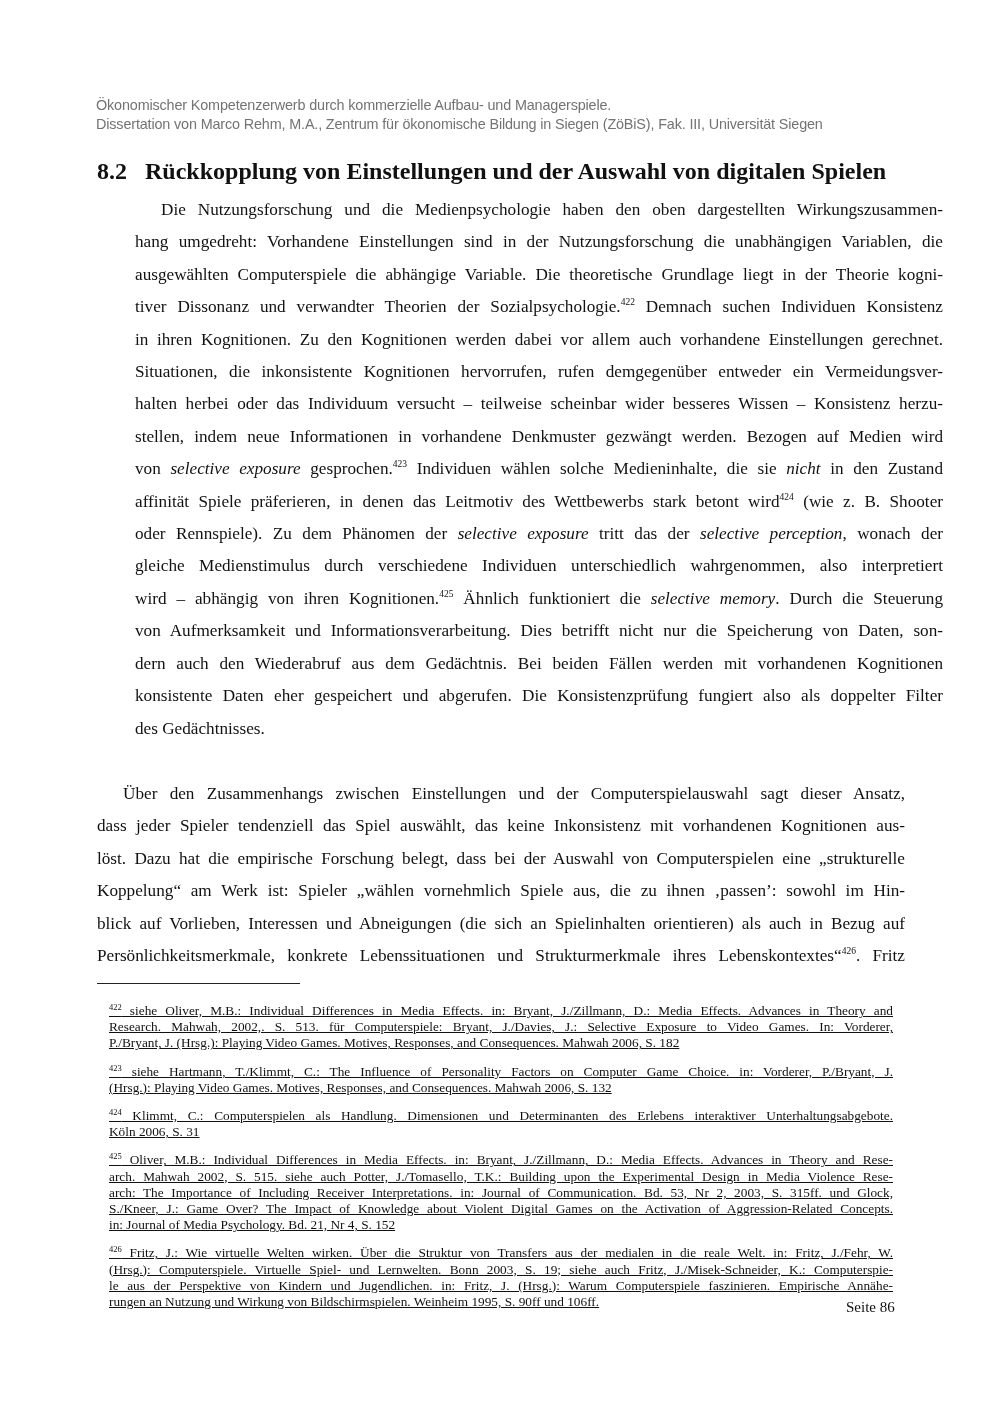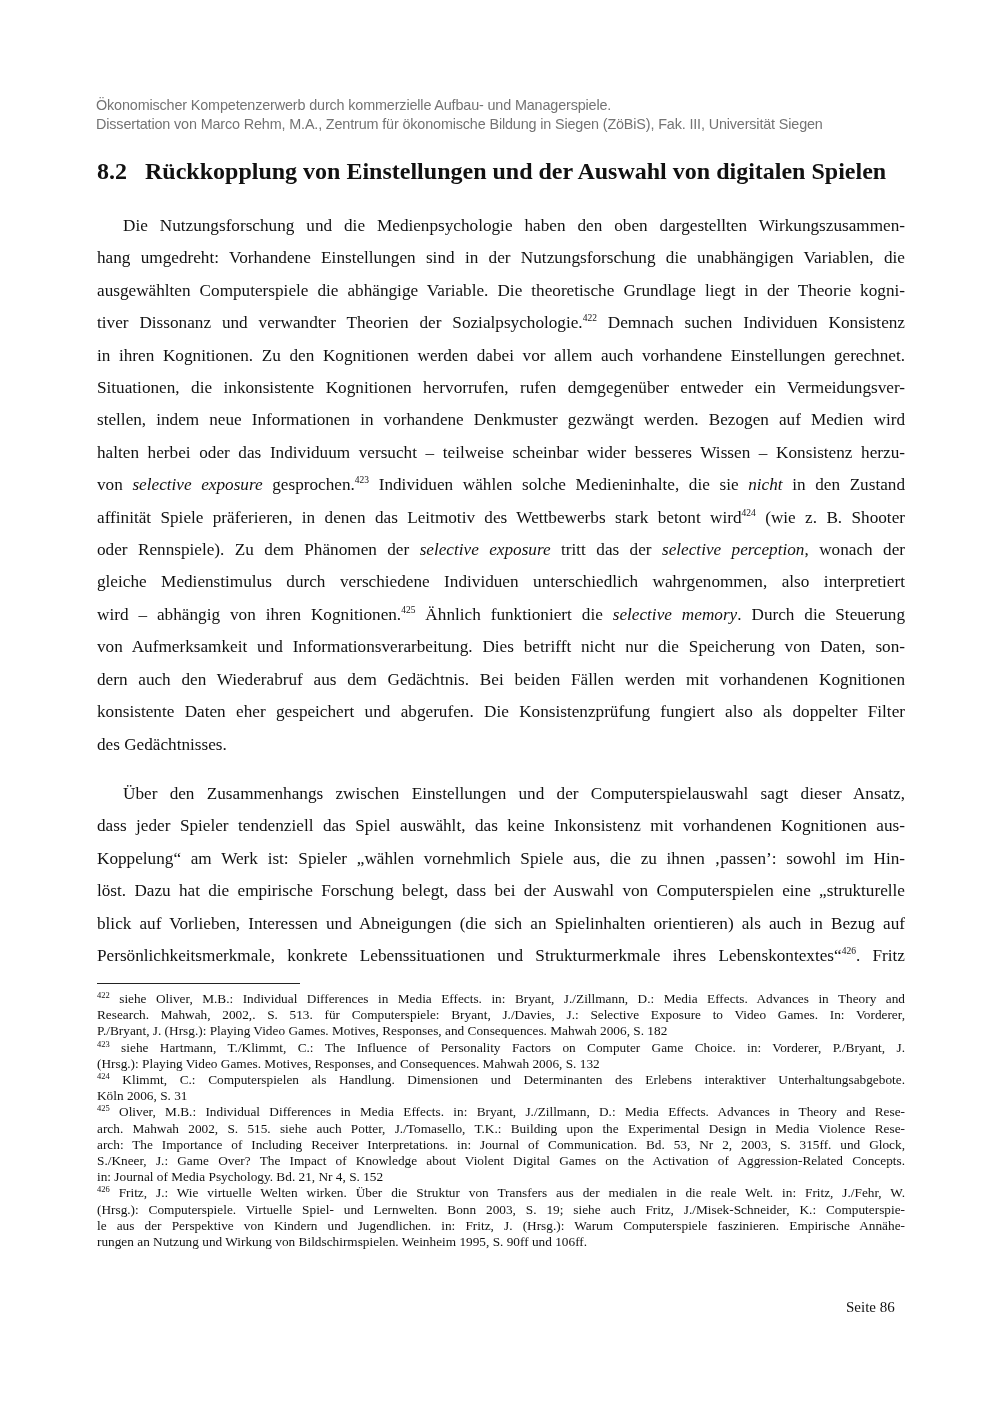--- a/index.html
+++ b/index.html
@@ -14,26 +14,26 @@
       white-space: nowrap; color: #111; }
     .heading .num { display: inline-block; width: 48px; }
     .body { position: absolute; left: 97px; width: 808px;
       font-family: "Liberation Serif", serif; font-size: 17.2px; line-height: 32.4px;
       text-align: justify; color: #111; }
     .body .line { display: block; text-align: justify; text-align-last: justify; white-space: nowrap; }
     .body .line.last { text-align-last: left; }
     .body .line.indent { padding-left: 26px; }
     sup { font-size: 9.5px; line-height: 0; vertical-align: 7px; }
     i { font-style: italic; }
-    #para1 { top: 210px; }
+    #para1 { top: 194px; margin-left: 38px; }
     #para2 { top: 778px; }
     .rule { position: absolute; left: 97px; top: 983px; width: 203px; height: 0; border-top: 1.4px solid #222; }
     .footnotes { position: absolute; left: 97px; top: 991px; width: 808px;
       font-family: "Liberation Serif", serif; font-size: 13.3px; line-height: 16.2px; color: #111; }
-    .fn { margin: 0; }
+    .fn { margin: 12px; text-decoration: underline; }
     .fn .fline { display: block; white-space: nowrap; text-align: justify; text-align-last: justify; }
     .fn .fline.last { text-align-last: left; }
     .fn sup { font-size: 8.5px; vertical-align: 5px; }
     .pagenum { position: absolute; left: 846px; top: 1296px;
       font-family: "Liberation Serif", serif; font-size: 15px; line-height: 22px; color: #111; white-space: nowrap; }
   </style>
 </head>
 <body>
 
 <div class="page">
@@ -47,38 +47,38 @@
     <span class="num">8.2</span><span>Rückkopplung von Einstellungen und der Auswahl von digitalen Spielen</span>
   </div>
 
   <div class="body" id="para1">
     <span class="line indent"><span>Die Nutzungsforschung und die Medienpsychologie haben den oben dargestellten Wirkungszusammen-</span></span>
     <span class="line"><span>hang umgedreht: Vorhandene Einstellungen sind in der Nutzungsforschung die unabhängigen Variablen, die</span></span>
     <span class="line"><span>ausgewählten Computerspiele die abhängige Variable. Die theoretische Grundlage liegt in der Theorie kogni-</span></span>
     <span class="line"><span>tiver Dissonanz und verwandter Theorien der Sozialpsychologie.</span><sup>422</sup><span> Demnach suchen Individuen Konsistenz</span></span>
     <span class="line"><span>in ihren Kognitionen. Zu den Kognitionen werden dabei vor allem auch vorhandene Einstellungen gerechnet.</span></span>
     <span class="line"><span>Situationen, die inkonsistente Kognitionen hervorrufen, rufen demgegenüber entweder ein Vermeidungsver-</span></span>
+    <span class="line"><span>halten herbei oder das Individuum versucht – teilweise scheinbar wider besseres Wissen – Konsistenz herzu-</span></span>
     <span class="line"><span>stellen, indem neue Informationen in vorhandene Denkmuster gezwängt werden. Bezogen auf Medien wird</span></span>
-    <span class="line"><span>halten herbei oder das Individuum versucht – teilweise scheinbar wider besseres Wissen – Konsistenz herzu-</span></span>
     <span class="line"><span>von </span><i>selective exposure</i><span> gesprochen.</span><sup>423</sup><span> Individuen wählen solche Medieninhalte, die sie </span><i>nicht</i><span> in den Zustand</span></span>
     <span class="line"><span>affinität Spiele präferieren, in denen das Leitmotiv des Wettbewerbs stark betont wird</span><sup>424</sup><span> (wie z. B. Shooter</span></span>
     <span class="line"><span>oder Rennspiele). Zu dem Phänomen der </span><i>selective exposure</i><span> tritt das der </span><i>selective perception</i><span>, wonach der</span></span>
     <span class="line"><span>gleiche Medienstimulus durch verschiedene Individuen unterschiedlich wahrgenommen, also interpretiert</span></span>
     <span class="line"><span>wird – abhängig von ihren Kognitionen.</span><sup>425</sup><span> Ähnlich funktioniert die </span><i>selective memory</i><span>. Durch die Steuerung</span></span>
     <span class="line"><span>von Aufmerksamkeit und Informationsverarbeitung. Dies betrifft nicht nur die Speicherung von Daten, son-</span></span>
     <span class="line"><span>dern auch den Wiederabruf aus dem Gedächtnis. Bei beiden Fällen werden mit vorhandenen Kognitionen</span></span>
     <span class="line"><span>konsistente Daten eher gespeichert und abgerufen. Die Konsistenzprüfung fungiert also als doppelter Filter</span></span>
     <span class="line last"><span>des Gedächtnisses.</span></span>
   </div>
 
   <div class="body" id="para2">
     <span class="line indent"><span>Über den Zusammenhangs zwischen Einstellungen und der Computerspielauswahl sagt dieser Ansatz,</span></span>
     <span class="line"><span>dass jeder Spieler tendenziell das Spiel auswählt, das keine Inkonsistenz mit vorhandenen Kognitionen aus-</span></span>
+    <span class="line"><span>löst. Dazu hat die empirische Forschung belegt, dass bei der Auswahl von Computerspielen eine „strukturelle</span></span>
     <span class="line"><span>Koppelung“ am Werk ist: Spieler „wählen vornehmlich Spiele aus, die zu ihnen ‚passen’: sowohl im Hin-</span></span>
-    <span class="line"><span>löst. Dazu hat die empirische Forschung belegt, dass bei der Auswahl von Computerspielen eine „strukturelle</span></span>
     <span class="line"><span>blick auf Vorlieben, Interessen und Abneigungen (die sich an Spielinhalten orientieren) als auch in Bezug auf</span></span>
     <span class="line"><span>Persönlichkeitsmerkmale, konkrete Lebenssituationen und Strukturmerkmale ihres Lebenskontextes“</span><sup>426</sup><span>. Fritz</span></span>
   </div>
 
   <div class="rule"></div>
 
   <div class="footnotes">
     <div class="fn">
       <span class="fline"><sup>422</sup><span> siehe Oliver, M.B.: Individual Differences in Media Effects. in: Bryant, J./Zillmann, D.: Media Effects. Advances in Theory and</span></span>
       <span class="fline">Research. Mahwah, 2002,. S. 513. für Computerspiele: Bryant, J./Davies, J.: Selective Exposure to Video Games. In: Vorderer,</span>

